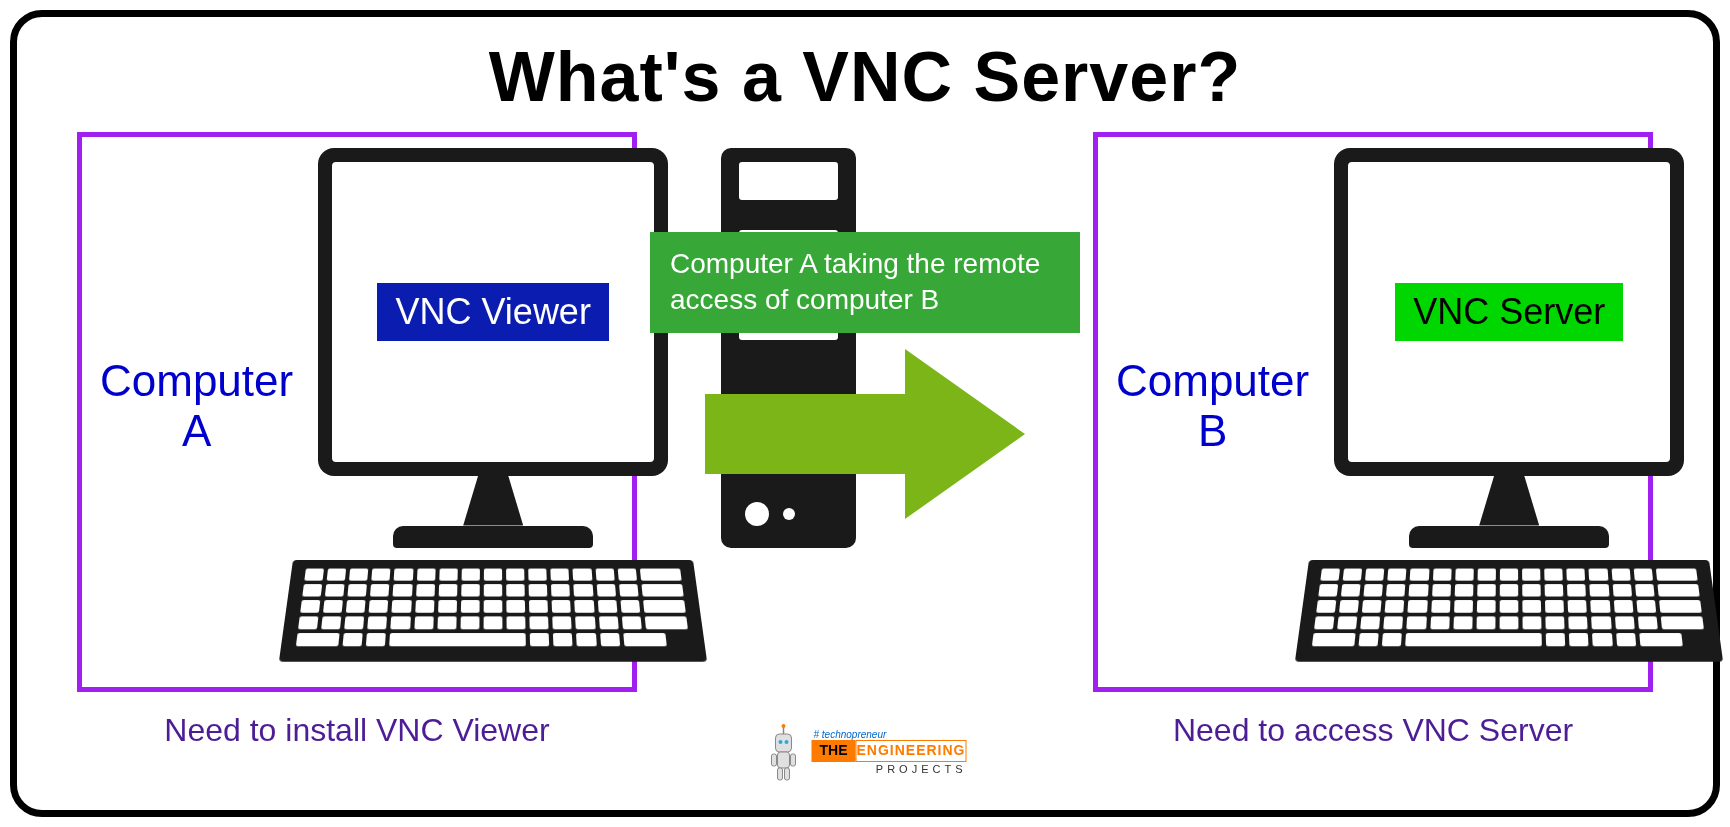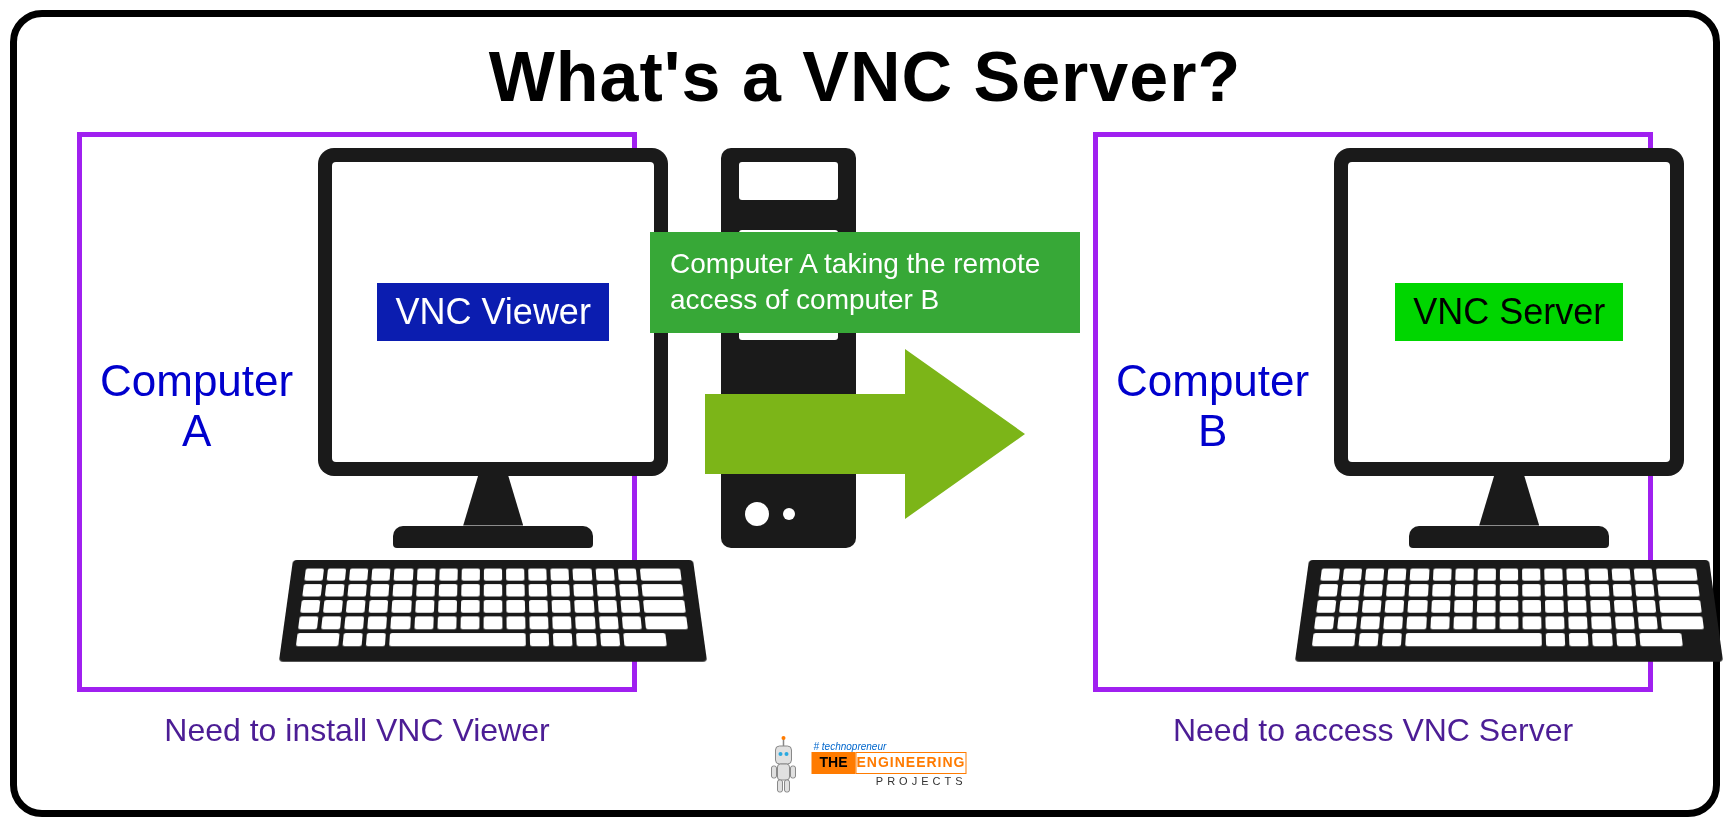--- a/index.html
+++ b/index.html
@@ -146,21 +146,21 @@
     font-size:28px;
     padding:14px 20px;
     width: 430px;
     line-height:1.3;
     margin-bottom:6px;
   }
   .arrow-icon { width: 340px; height: 190px; }
   .logo-wrap {
     position: absolute;
     left: 50%; transform: translateX(-50%);
-    bottom: 16px;
+    bottom: 28px;
     display:flex; align-items:center; gap:8px;
   }
   .robot { width:40px; height:60px; }
   .logo-text { display:flex; flex-direction:column; font-size:10px; line-height:1.1; }
   .logo-main { display:flex; align-items:center; gap:0; }
   .logo-the { background:#ff7b00; color:#000; font-weight:bold; padding:3px 8px; font-size:14px;}
   .logo-eng { border:1px solid #ff7b00; color:#ff7b00; font-weight:bold; padding:2px 0; font-size:14px; letter-spacing:1px;}
   .logo-tag { color:#0066cc; font-size:10px; font-style:italic; margin-left:2px;}
   .logo-proj { color:#333; font-size:11px; letter-spacing:4px; text-align:right; margin-top:1px;}
 </style>

